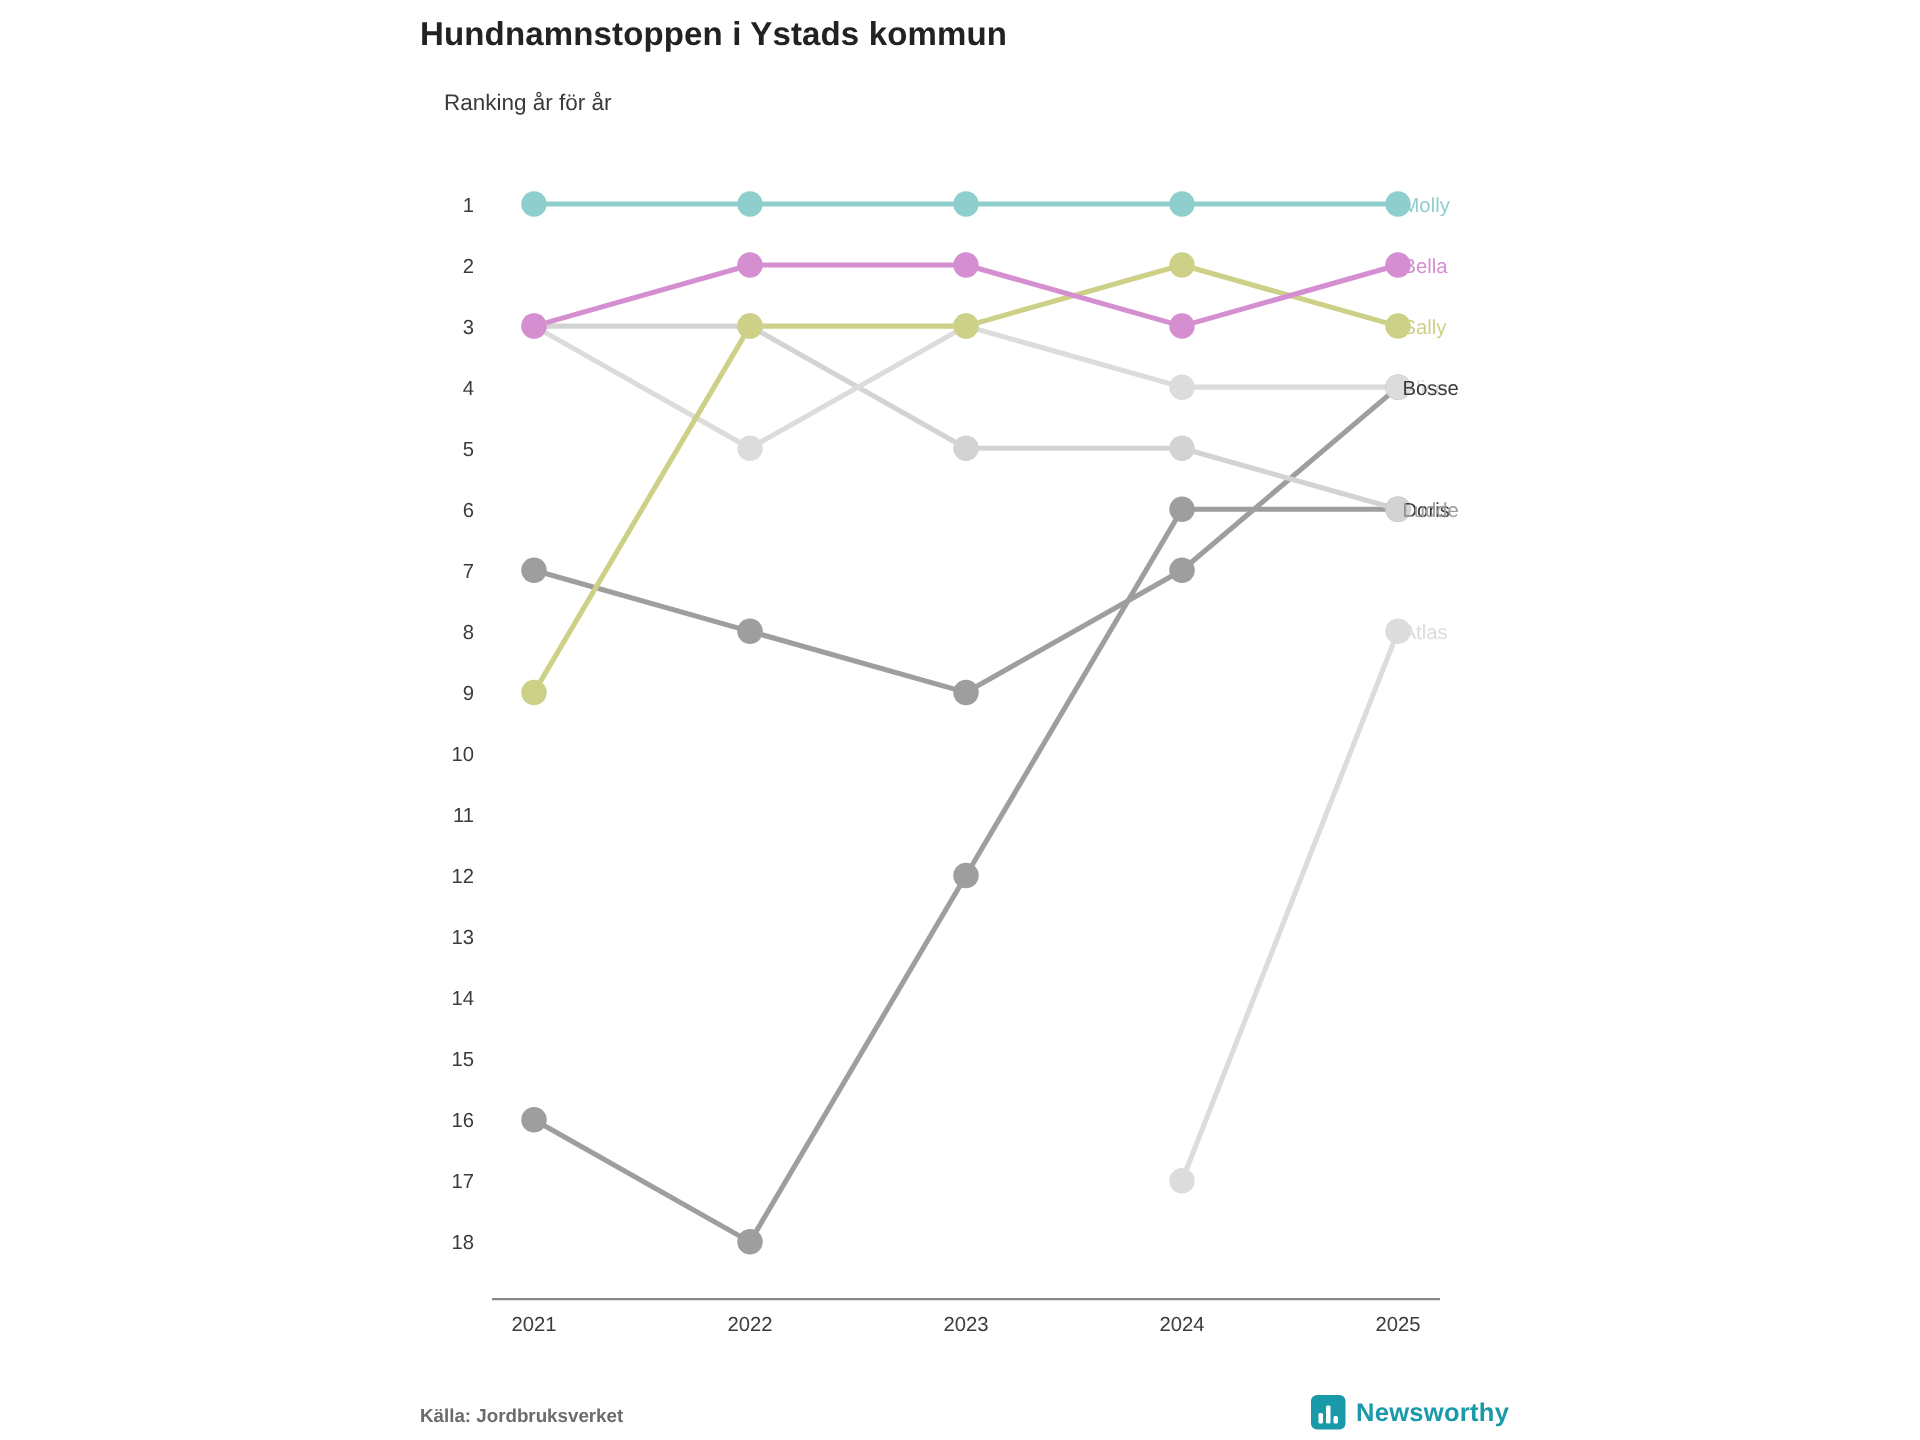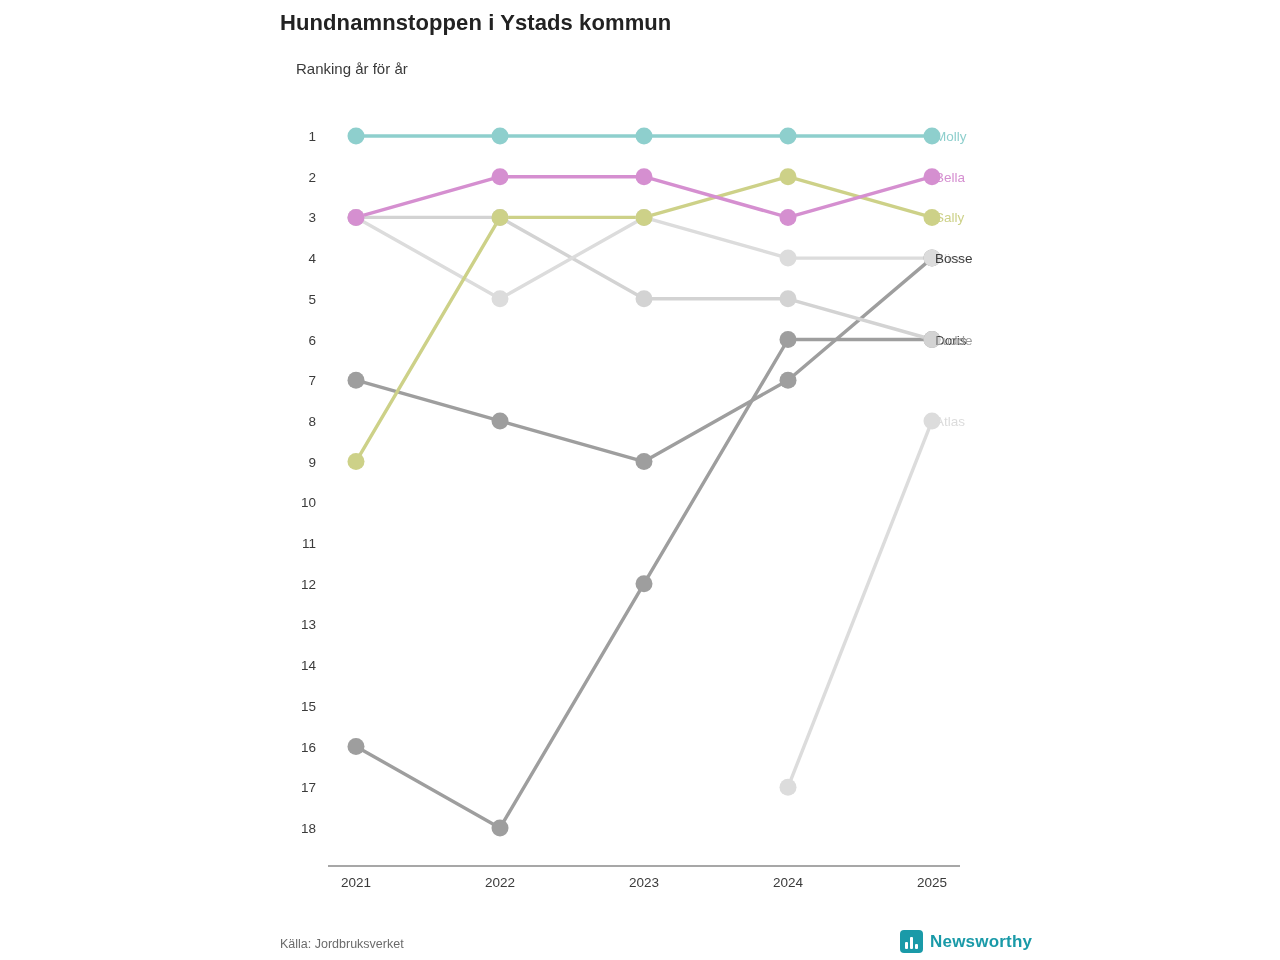--- a/index.html
+++ b/index.html
@@ -49,24 +49,25 @@
     position: absolute;
     left: 0;
     top: 0;
   }
   .source {
     position: absolute;
     left: 280px;
     top: 937px;
     font-size: 12.5px;
     color: #6b6b6b;
+    font-weight: bold;
   }
   .brand {
     position: absolute;
-    left: 900px;
+    left: 874px;
     top: 930px;
     display: flex;
     align-items: center;
     gap: 7px;
     text-align: center;
   }
   .brand-mark {
     width: 23px;
     height: 23px;
     border-radius: 4px;

